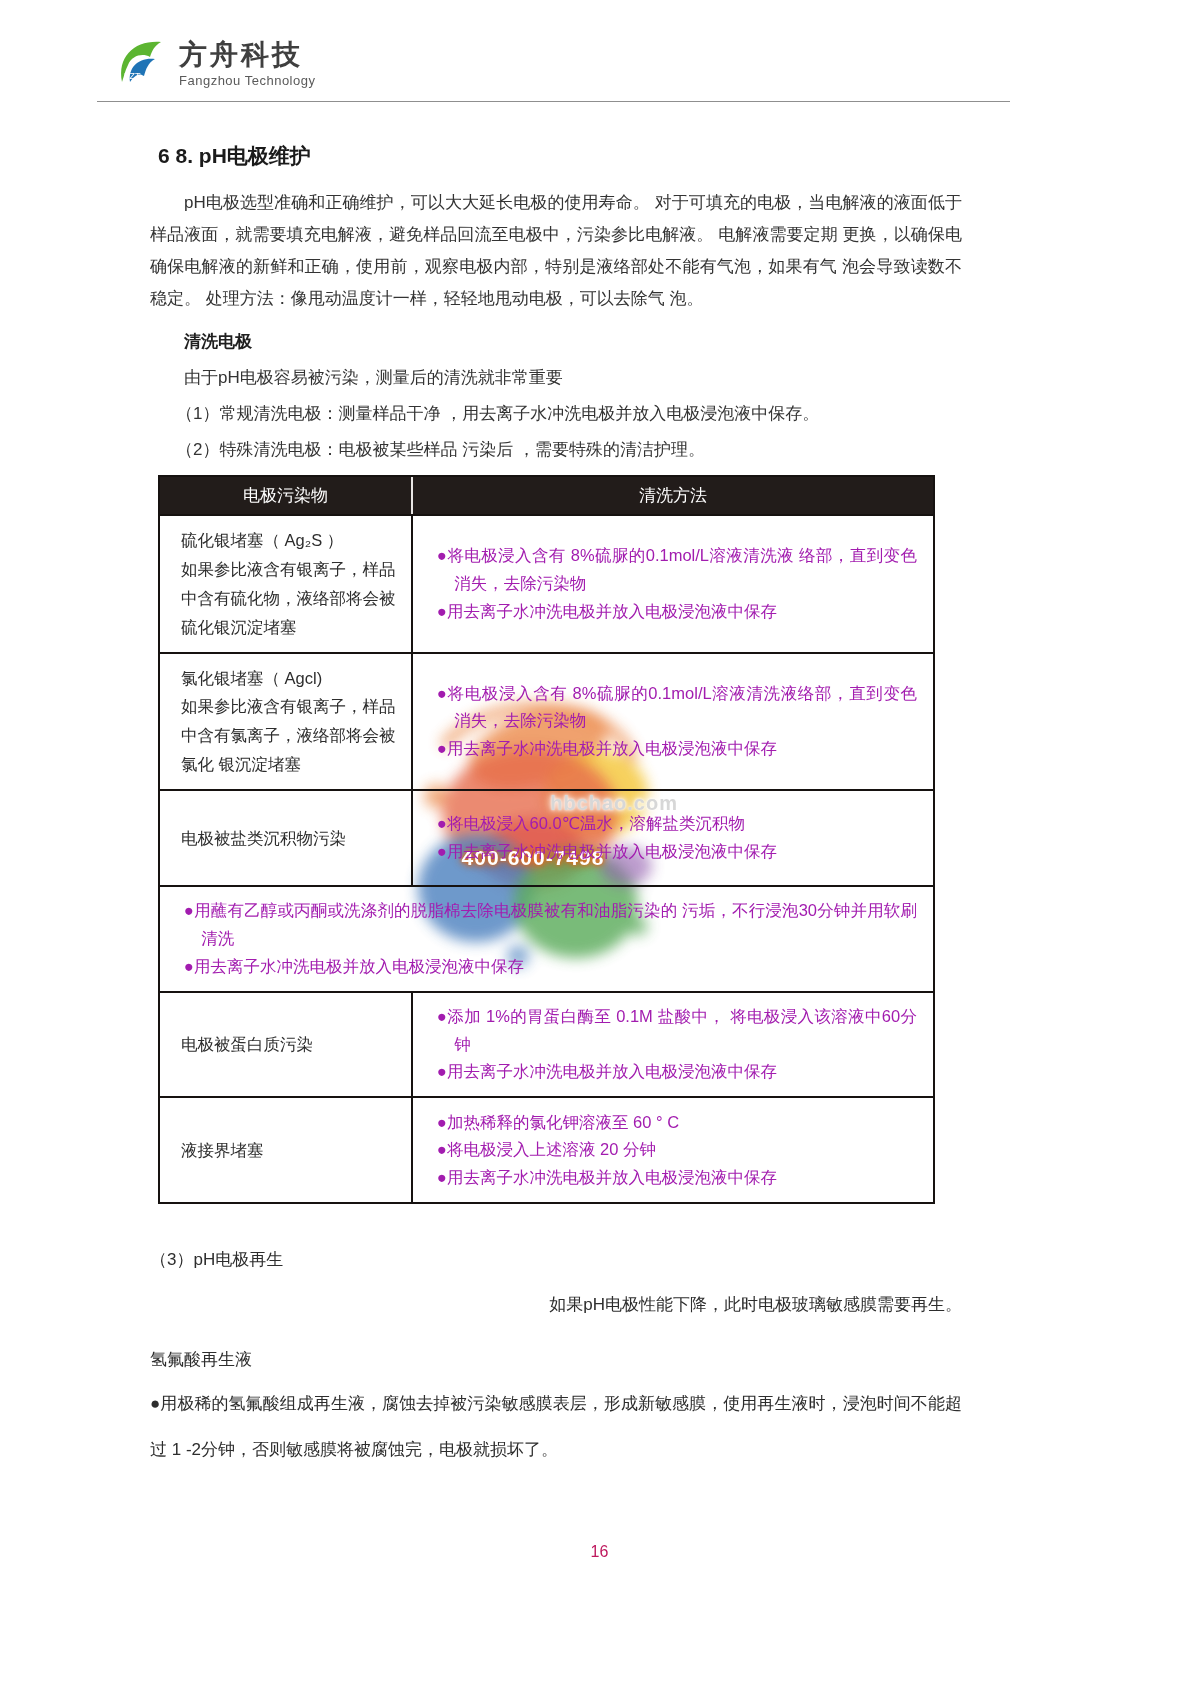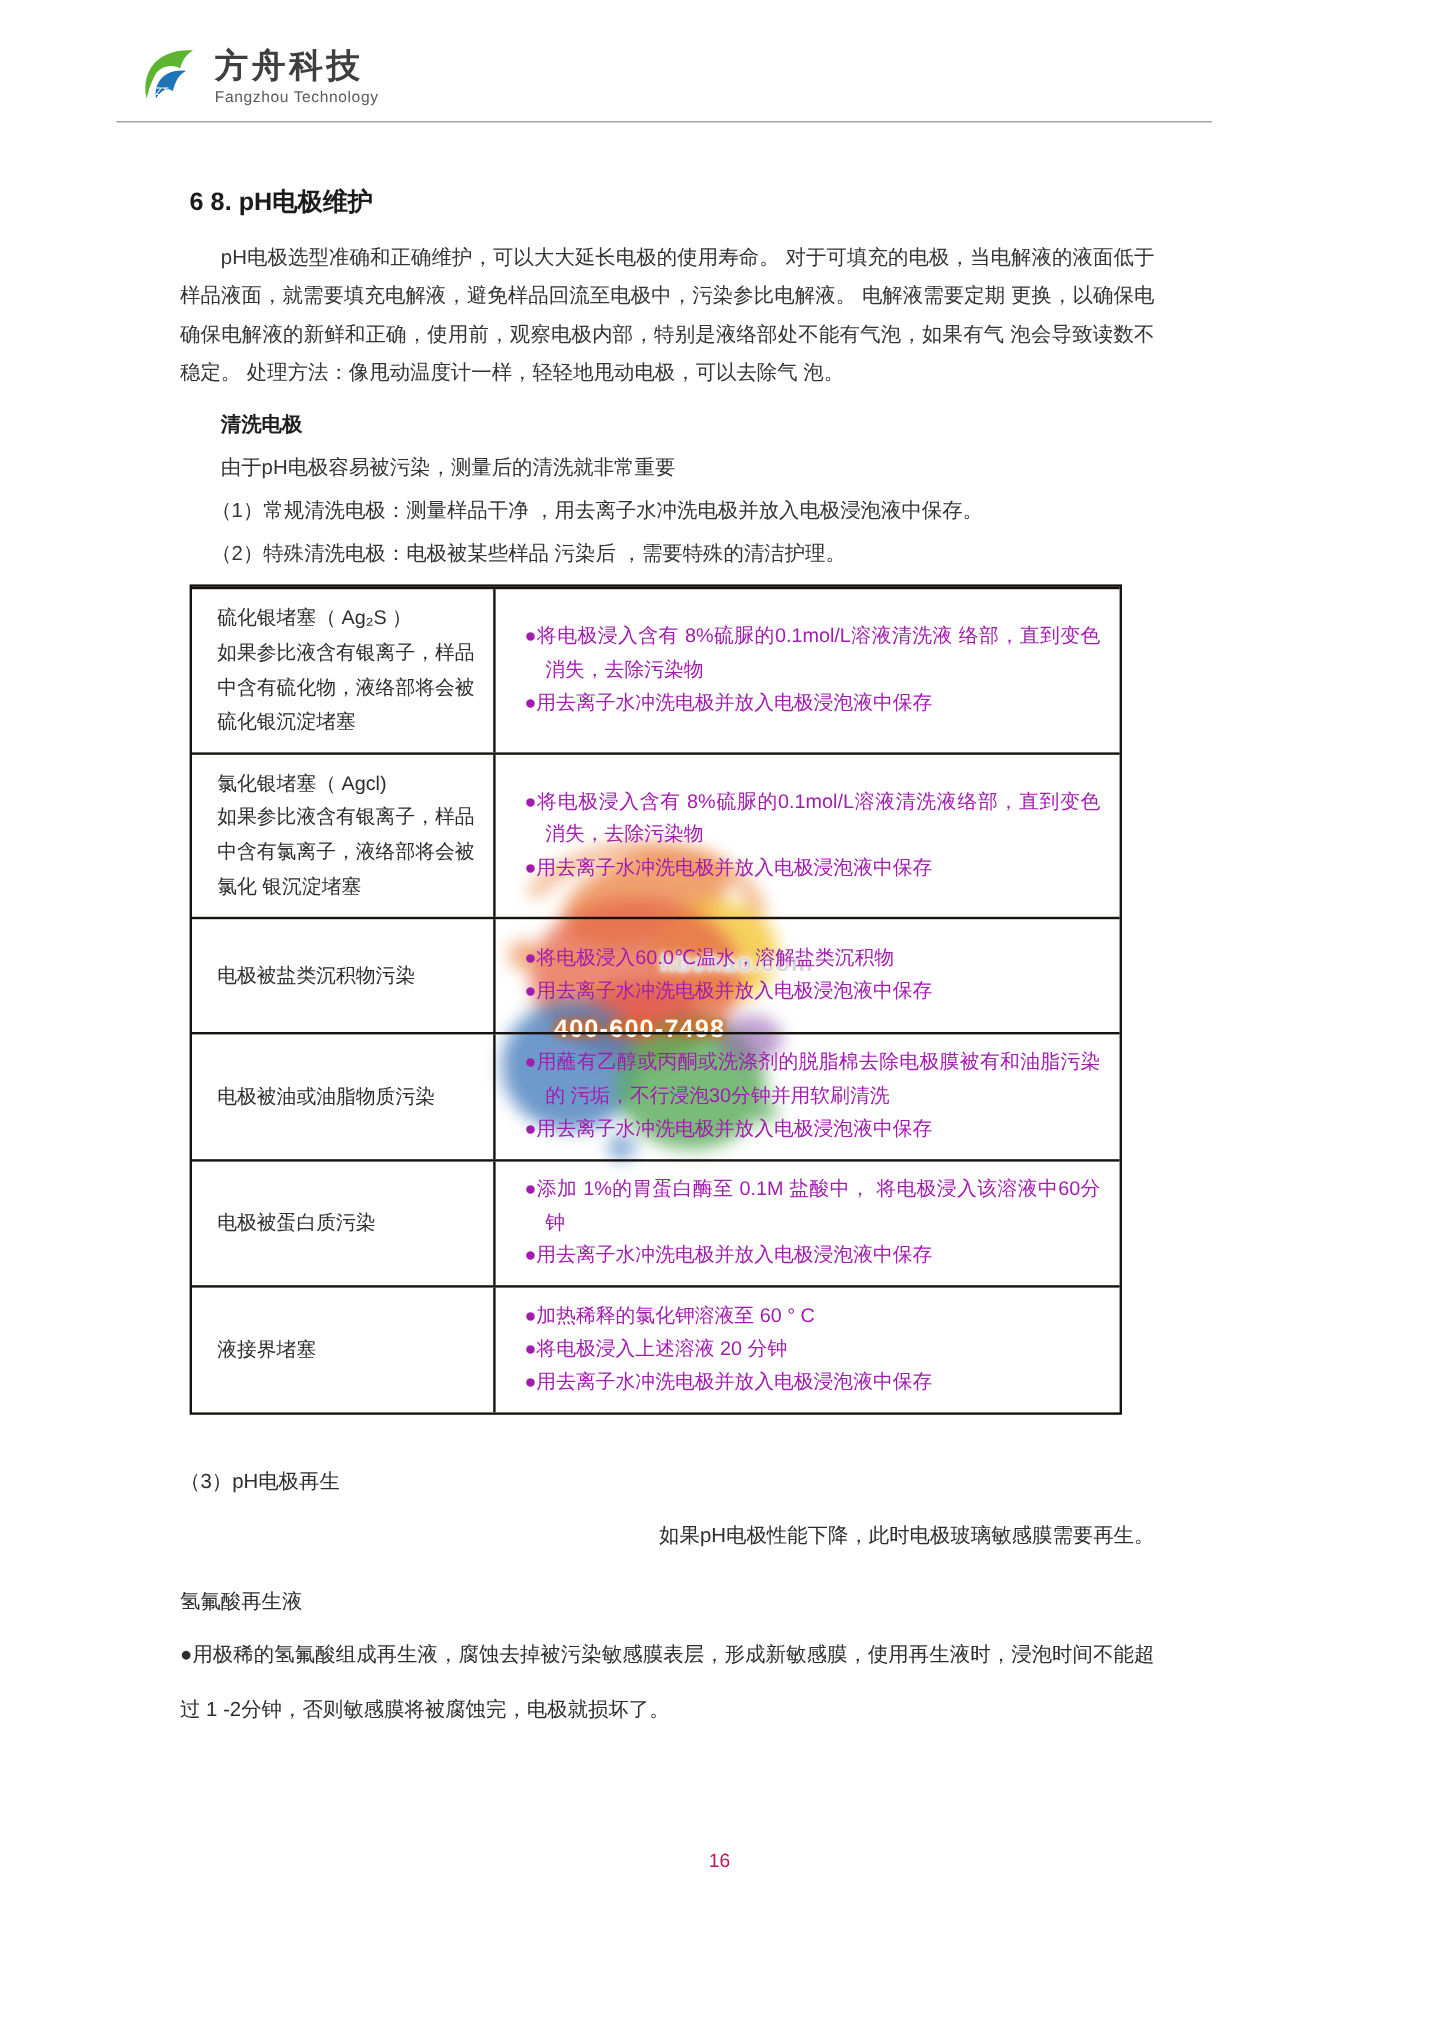--- a/index.html
+++ b/index.html
@@ -20,21 +20,21 @@
     width: 913px; height: 66px;
     border-bottom: 1px solid #8f8f8f;
   }
   .logo-wrap { position: absolute; left: 16px; top: 0; display: flex; align-items: center; gap: 10px; }
   .logo-svg { display: block; }
   .company-names { display: flex; flex-direction: column; }
   .company-name { font-size: 28px; font-weight: bold; color: #3f3f3f; letter-spacing: 3px; line-height: 1.1; }
   .company-name-en { font-size: 13px; color: #5a5a5a; margin-top: 3px; letter-spacing: 0.5px; }
 
   
-  .content { position: absolute; left: 150px; top: 154px; width: 812px; z-index: 2; }
+  .content { position: absolute; left: 150px; top: 142px; width: 812px; z-index: 2; }
   .page-title { font-size: 21px; font-weight: bold; color: #1b1b1b; margin-left: 8px; }
   .intro {
     margin-top: 17px; font-size: 17px; line-height: 32px;
     text-indent: 2em; text-align: justify; color: #333;
   }
   .sec-heading { margin: 15px 0 0 34px; font-size: 17px; font-weight: bold; color: #1f1f1f; }
   .sec-intro   { margin: 13px 0 0 34px; font-size: 17px; color: #333; }
   .list-item   { margin: 13px 0 0 26px; font-size: 17px; color: #333; }
 
   
@@ -134,20 +134,24 @@
     <div class="page-title">6 8. pH电极维护</div>
 
     <div class="intro">pH电极选型准确和正确维护，可以大大延长电极的使用寿命。 对于可填充的电极，当电解液的液面低于样品液面，就需要填充电解液，避免样品回流至电极中，污染参比电解液。 电解液需要定期 更换，以确保电确保电解液的新鲜和正确，使用前，观察电极内部，特别是液络部处不能有气泡，如果有气 泡会导致读数不稳定。 处理方法：像甩动温度计一样，轻轻地甩动电极，可以去除气 泡。</div>
 
     <div class="sec-heading">清洗电极</div>
     <div class="sec-intro">由于pH电极容易被污染，测量后的清洗就非常重要</div>
     <div class="list-item">（1）常规清洗电极：测量样品干净 ，用去离子水冲洗电极并放入电极浸泡液中保存。</div>
     <div class="list-item">（2）特殊清洗电极：电极被某些样品 污染后 ，需要特殊的清洁护理。</div>
 
     <div class="tbl">
+      <div class="tbl-head">
+        <div class="th th1">电极污染物</div>
+        <div class="th th2">清洗方法</div>
+      </div>
 
       <div class="row r1">
         <div class="cell-l">
             <span>硫化银堵塞（ Ag₂S ）
 如果参比液含有银离子，样品中含有硫化物，液络部将会被硫化银沉淀堵塞</span>
           </div>
         <div class="cell-r">
           <div class="mi">●将电极浸入含有 8%硫脲的0.1mol/L溶液清洗液 络部，直到变色 消失，去除污染物</div>
           <div class="mi">●用去离子水冲洗电极并放入电极浸泡液中保存</div>
         </div>
@@ -168,23 +172,20 @@
         <div class="cell-l">
             <span>电极被盐类沉积物污染</span>
           </div>
         <div class="cell-r">
           <div class="mi">●将电极浸入60.0℃温水，溶解盐类沉积物</div>
           <div class="mi">●用去离子水冲洗电极并放入电极浸泡液中保存</div>
         </div>
       </div>
 
       <div class="row r4">
-        <div class="cell-l">
-            <span>电极被油或油脂物质污染</span>
-          </div>
         <div class="cell-r">
           <div class="mi">●用蘸有乙醇或丙酮或洗涤剂的脱脂棉去除电极膜被有和油脂污染的 污垢，不行浸泡30分钟并用软刷清洗</div>
           <div class="mi">●用去离子水冲洗电极并放入电极浸泡液中保存</div>
         </div>
       </div>
 
       <div class="row r5">
         <div class="cell-l">
             <span>电极被蛋白质污染</span>
           </div>

